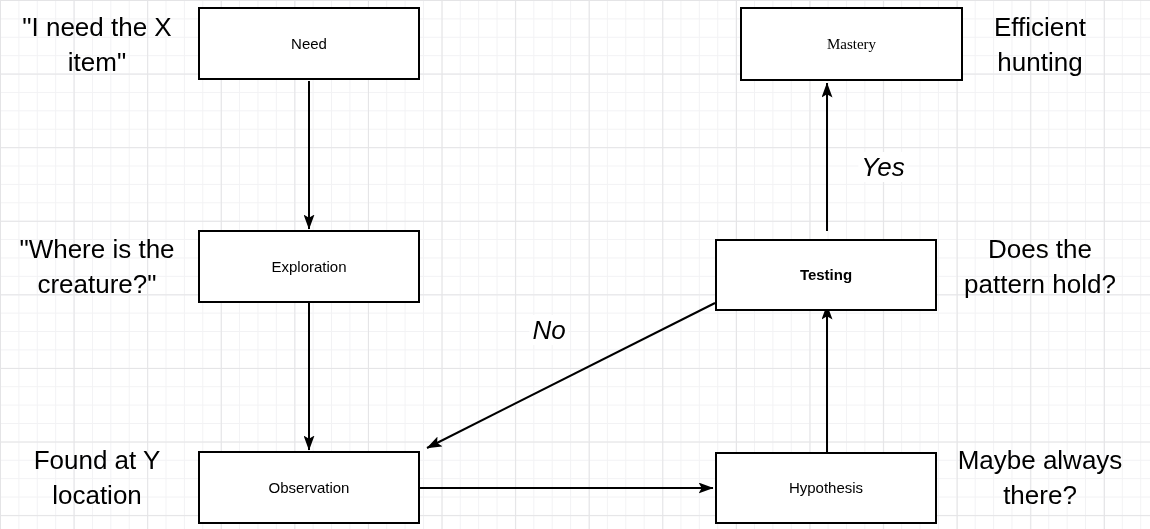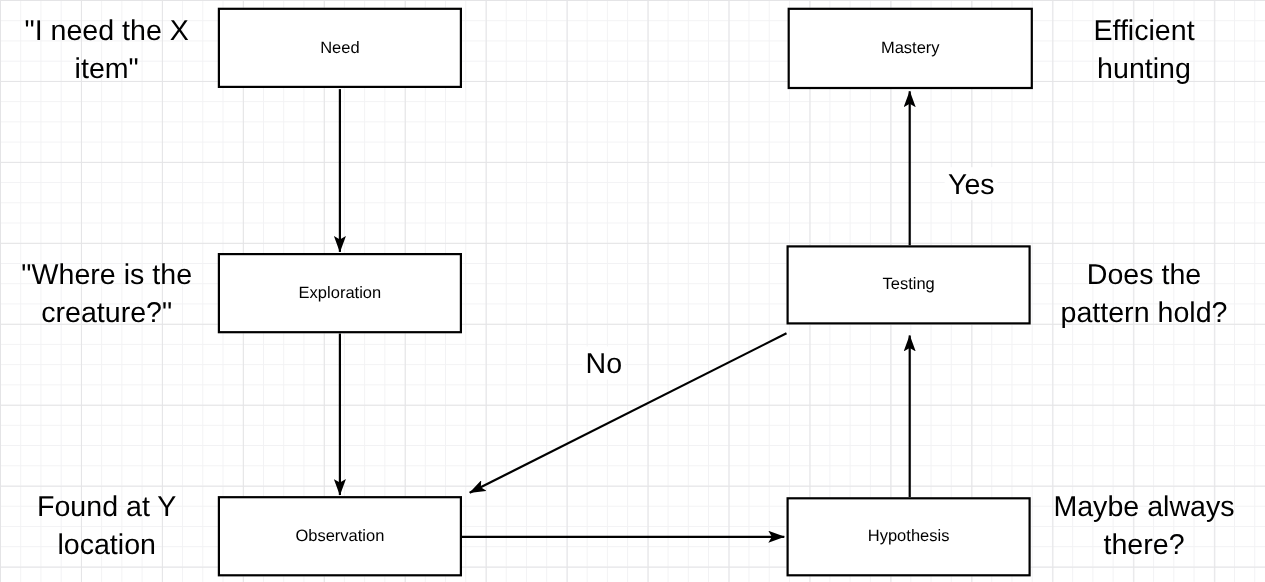--- a/index.html
+++ b/index.html
@@ -26,27 +26,27 @@
     font-size:15px;line-height:1.2;text-align:center;
   }
   .annotation{
     position:absolute;
     font-size:26px;line-height:35px;
     text-align:center;white-space:pre-line;
   }
   .edge-label{
     position:absolute;transform:translate(-50%,-50%);
     font-size:26px;line-height:30px;
-    background:#ffffff;padding:0 3px;
+    background:#ffffff;padding:0 3px;font-style:italic;
   }
   
   .n-need        {left:198px;top:7px;  width:222px;height:73px;}
-  .n-mastery     {left:716px;top:7px;  width:223px;height:74px;}
+  .n-mastery     {left:740px;top:7px;  width:223px;height:74px;font-family:Liberation Serif, serif;}
   .n-exploration {left:198px;top:230px;width:222px;height:73px;text-align:right;}
-  .n-testing     {left:715px;top:223px;width:222px;height:72px;}
+  .n-testing     {left:715px;top:239px;width:222px;height:72px;font-weight:bold;}
   .n-observation {left:198px;top:451px;width:222px;height:73px;justify-content:center;}
   .n-hypothesis  {left:715px;top:452px;width:222px;height:72px;}
   
   .a-left  {left:1px;  width:192px;}
   .a-right {left:940px;width:200px;}
   .a-row1  {top:10px;}
   .a-row2  {top:232px;}
   .a-row3  {top:443px;}
   .l-yes {left:883px;top:167px;}
   .l-no  {left:549px;top:330px;}

